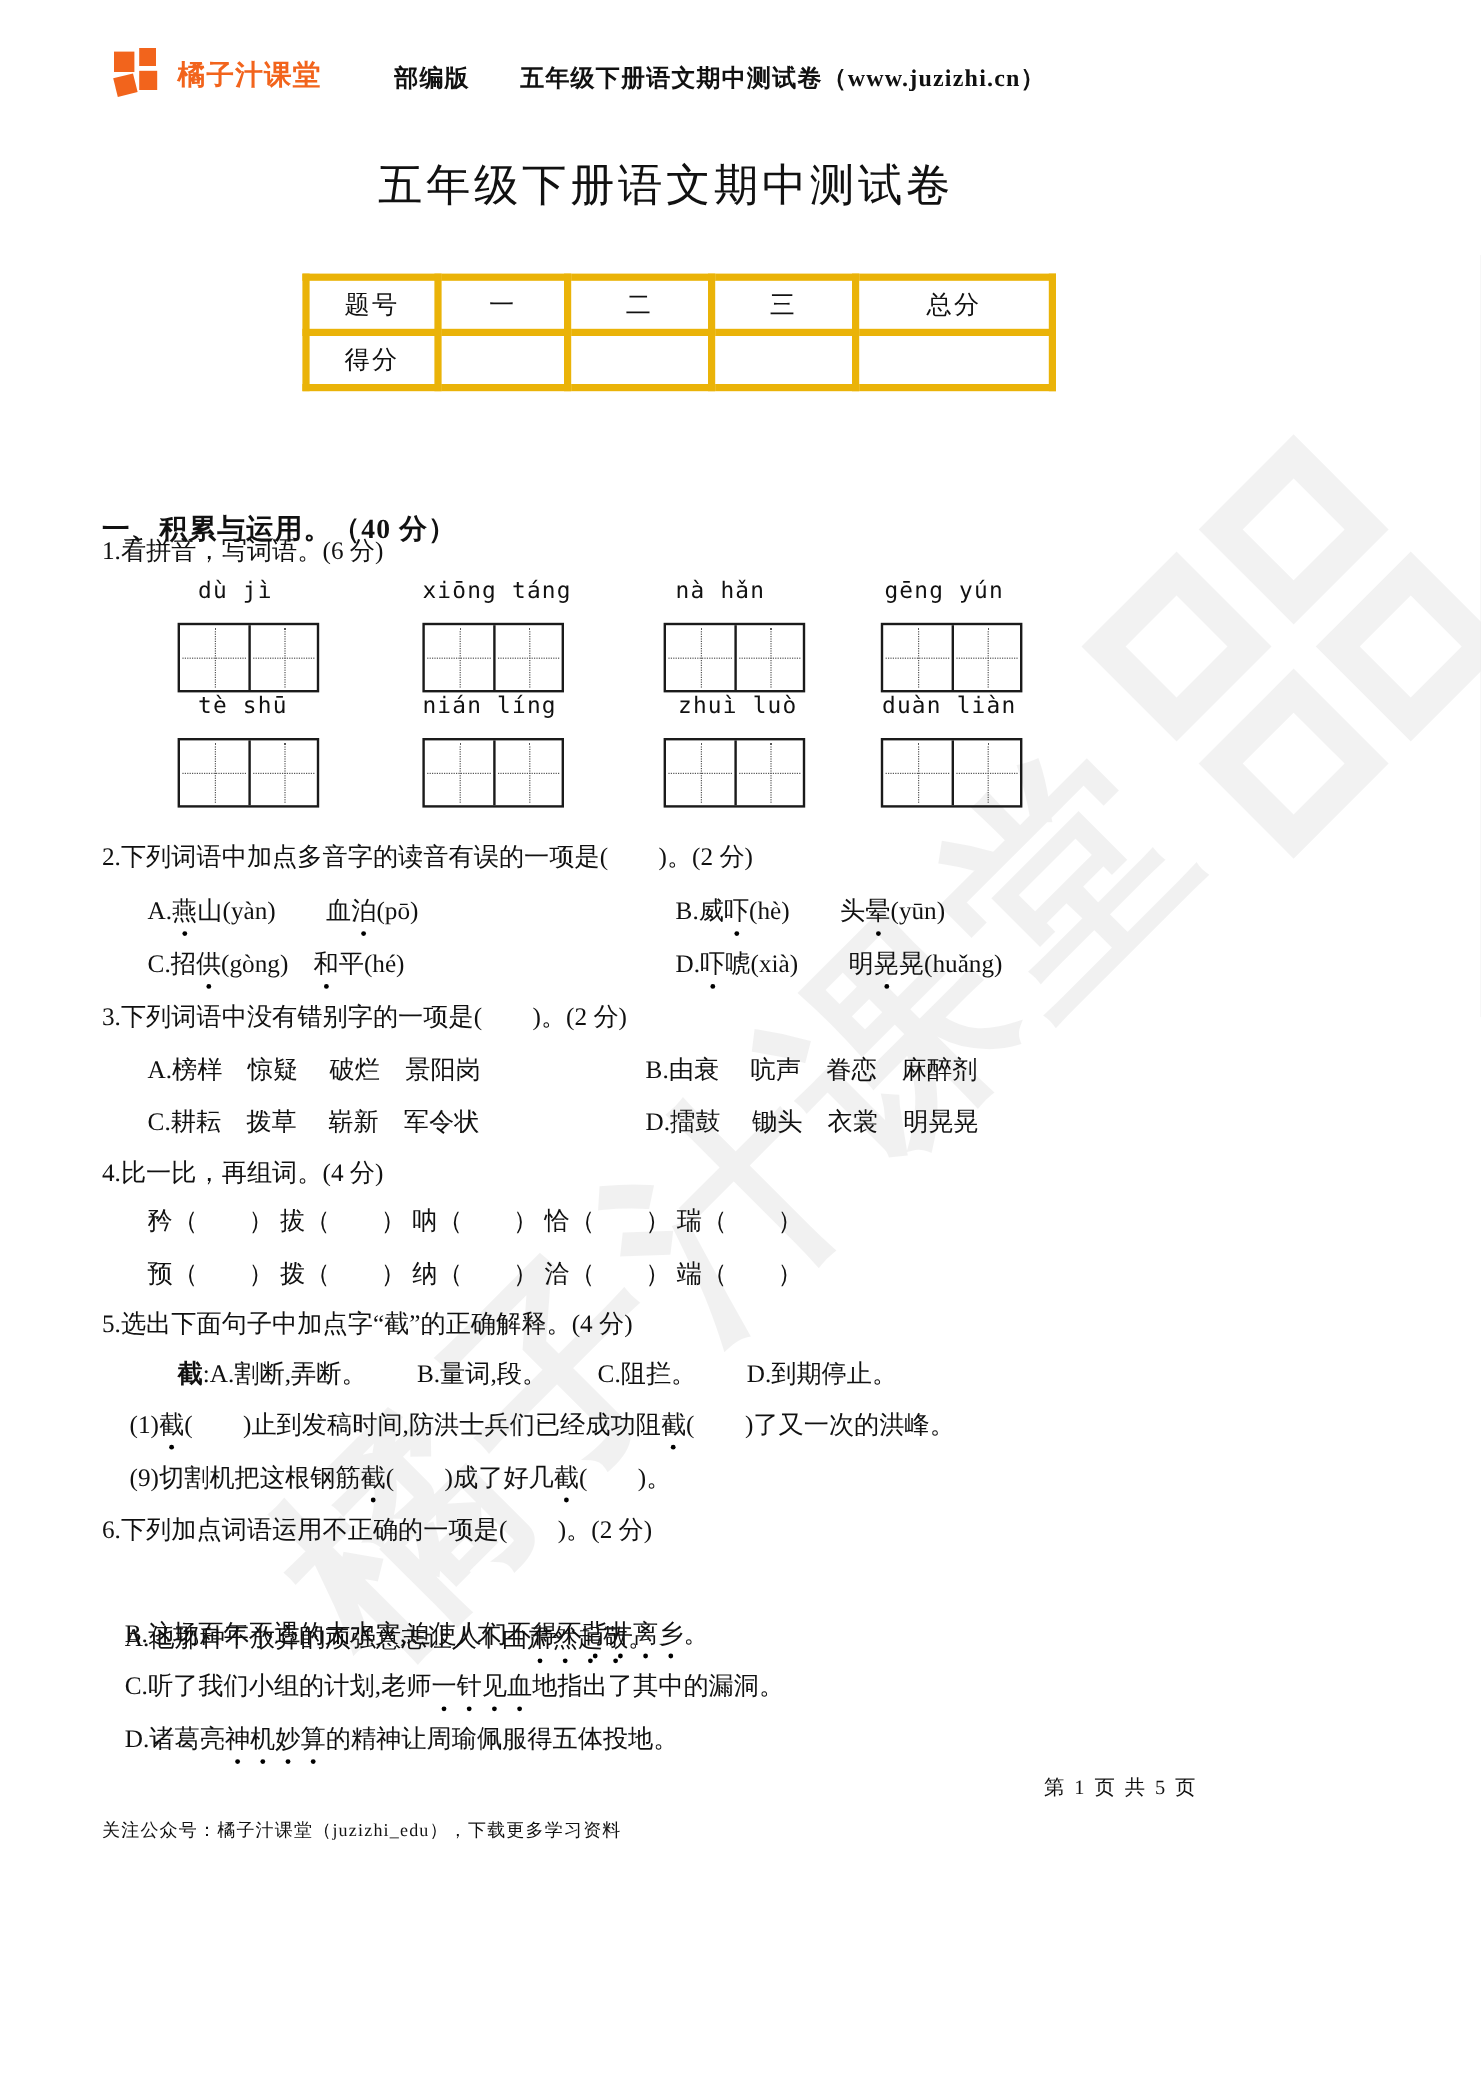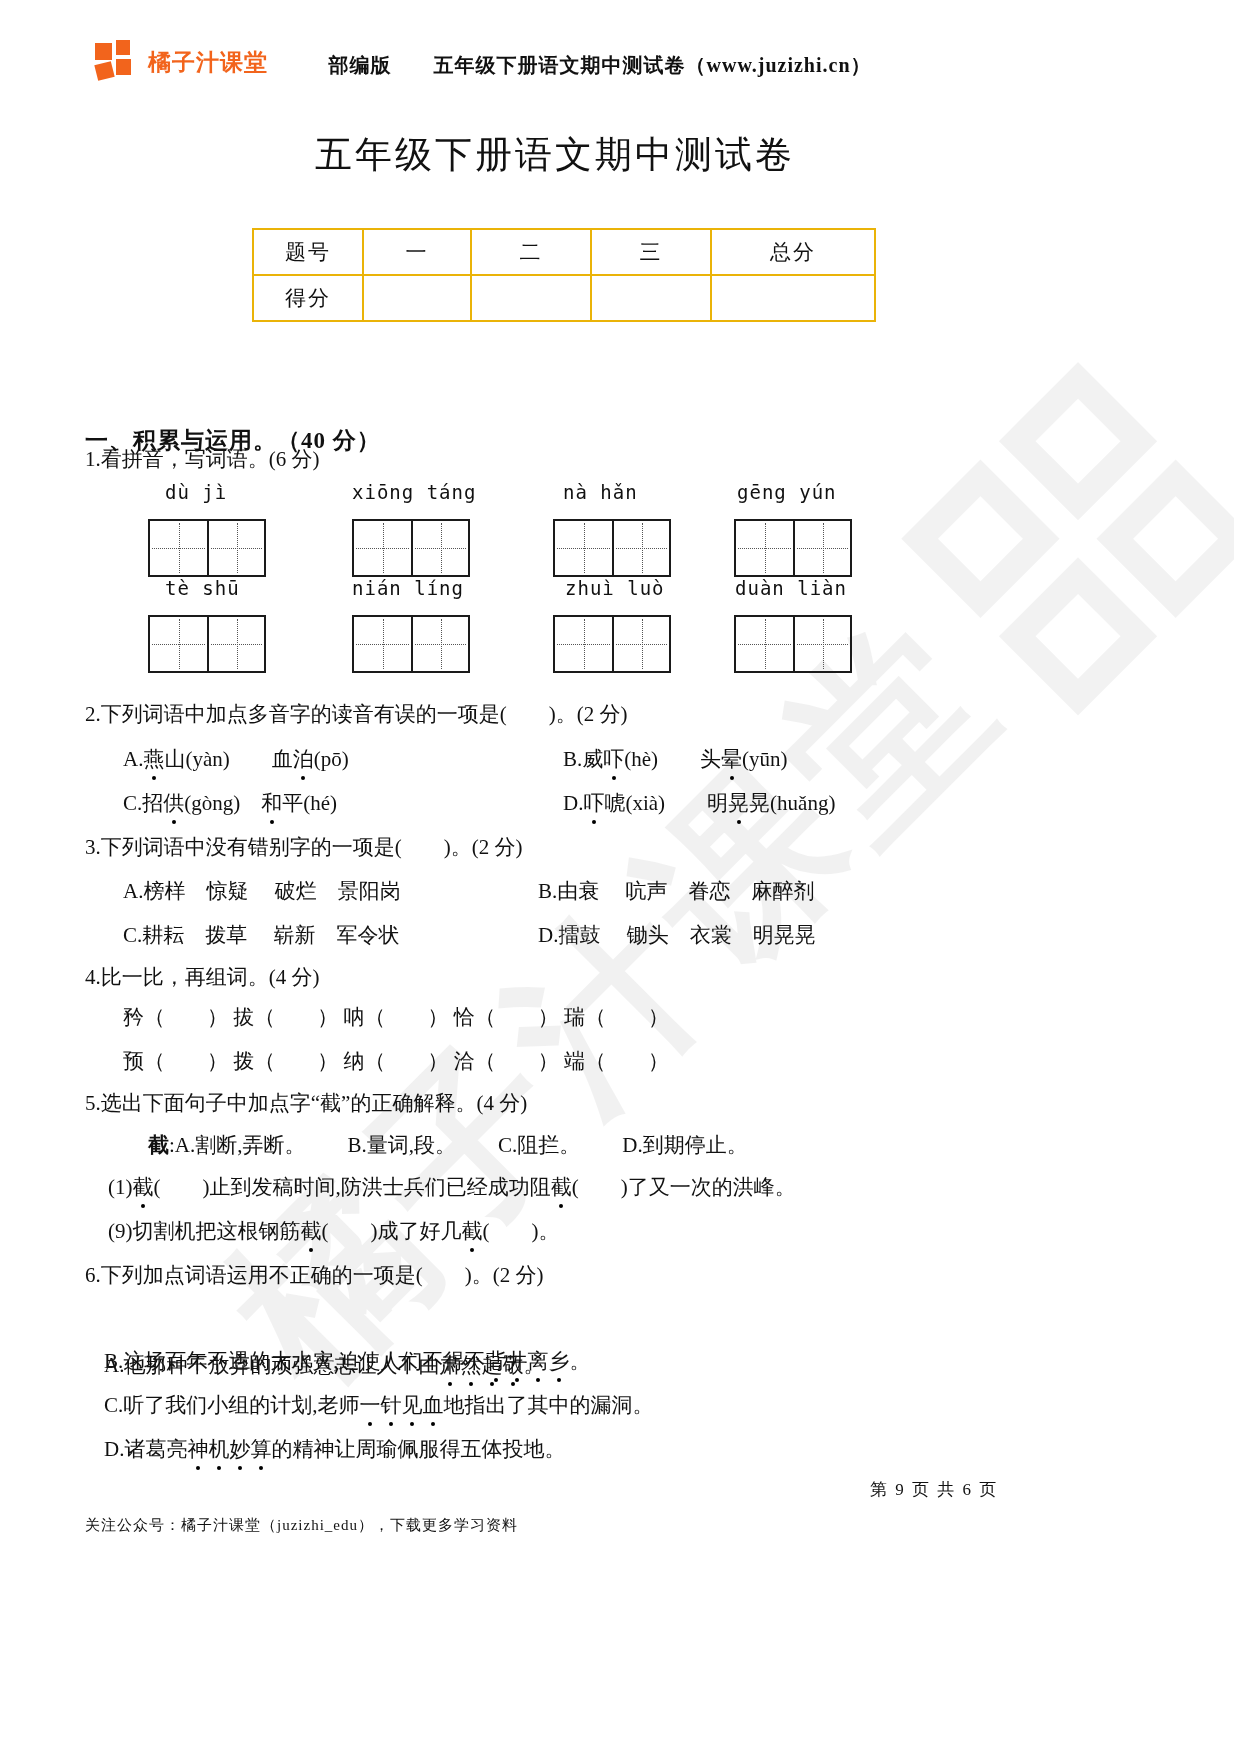--- a/index.html
+++ b/index.html
@@ -36,21 +36,21 @@
   .doc-info { position:absolute; left:600px; top:52px; transform:translateX(-50%);
     font-weight:bold; font-size:20px; letter-spacing:1px; white-space:nowrap; }
 
   
   .paper-title { position:absolute; left:555px; top:130px; transform:translateX(-50%);
     font-size:37px; font-weight:normal; letter-spacing:3px; white-space:nowrap; }
 
   
   .score-table { position:absolute; left:252px; top:228px; border-collapse:collapse; }
   .score-table td {
-    border:2px solid #eab308; height:46px; text-align:center; vertical-align:middle;
+    border:6px solid #eab308; height:46px; text-align:center; vertical-align:middle;
     font-size:21px; letter-spacing:2px;
   }
   .c0{width:110px;} .c1{width:108px;} .c2{width:120px;} .c3{width:120px;} .c4{width:164px;}
 
   
   .tb { position:absolute; font-size:21px; white-space:pre-wrap; line-height:1.35; }
   .bold { font-weight:bold; }
   .sec-heading { font-size:23px; font-weight:bold; letter-spacing:1px;margin-top:20px; }
   .pinyin { position:absolute; font-family:"DejaVu Sans Mono",monospace; font-size:19px; letter-spacing:1px; }
 
@@ -188,16 +188,16 @@
     <div class="tb" style="left:148px; top:1131px;"><span class="bold">截</span><span>:A.割断,弄断。　　B.量词,段。　　C.阻拦。　　D.到期停止。</span></div>
     <div class="tb" style="left:108px; top:1173px;"><span>(1)</span><span class="em">截</span><span>(　　)止到发稿时间,防洪士兵们已经成功阻</span><span class="em">截</span><span>(　　)了又一次的洪峰。</span></div>
     <div class="tb" style="left:108px; top:1217px;"><span>(9)切割机把这根钢筋</span><span class="em">截</span><span>(　　)成了好几</span><span class="em">截</span><span>(　　)。</span></div>
 
     <div class="tb" style="left:85px; top:1261px;">6.下列加点词语运用不正确的一项是(　　)。(2 分)</div>
     <div class="tb" style="left:104px; top:1303px;margin-top:48px;"><span>A.他那种不放弃的顽强意志让人不由</span><span class="em">肃</span><span class="em">然</span><span class="em">起</span><span class="em">敬</span><span>。</span></div>
     <div class="tb" style="left:104px; top:1347px;"><span>B.这场百年不遇的大水灾,迫使人们不得不</span><span class="em">背</span><span class="em">井</span><span class="em">离</span><span class="em">乡</span><span>。</span></div>
     <div class="tb" style="left:104px; top:1391px;"><span>C.听了我们小组的计划,老师</span><span class="em">一</span><span class="em">针</span><span class="em">见</span><span class="em">血</span><span>地指出了其中的漏洞。</span></div>
     <div class="tb" style="left:104px; top:1435px;"><span>D.诸葛亮</span><span class="em">神</span><span class="em">机</span><span class="em">妙</span><span class="em">算</span><span>的精神让周瑜佩服得五体投地。</span></div>
 
-    <div class="page-num">第 9 页 共 6 页</div>
+    <div class="page-num">第 1 页 共 5 页</div>
     <div class="footer-note">关注公众号：橘子汁课堂（juzizhi_edu），下载更多学习资料</div>
   </div>
 </div>
 
 </body></html>

